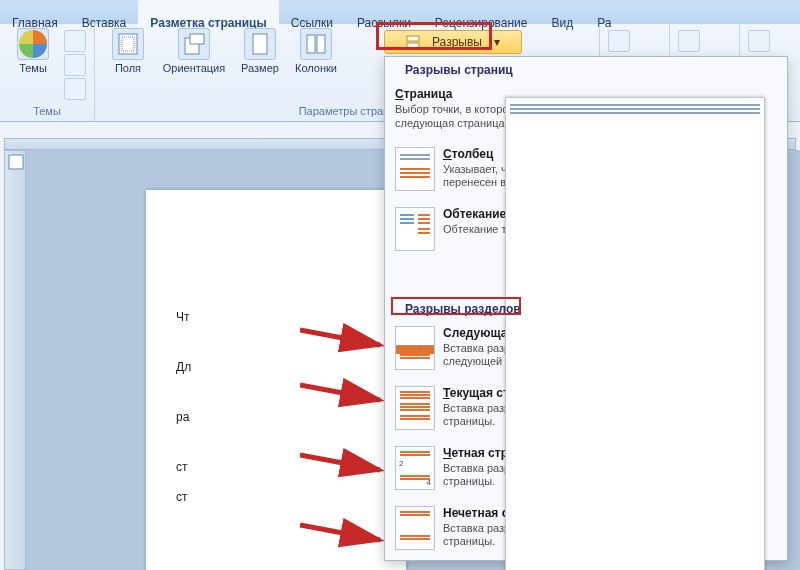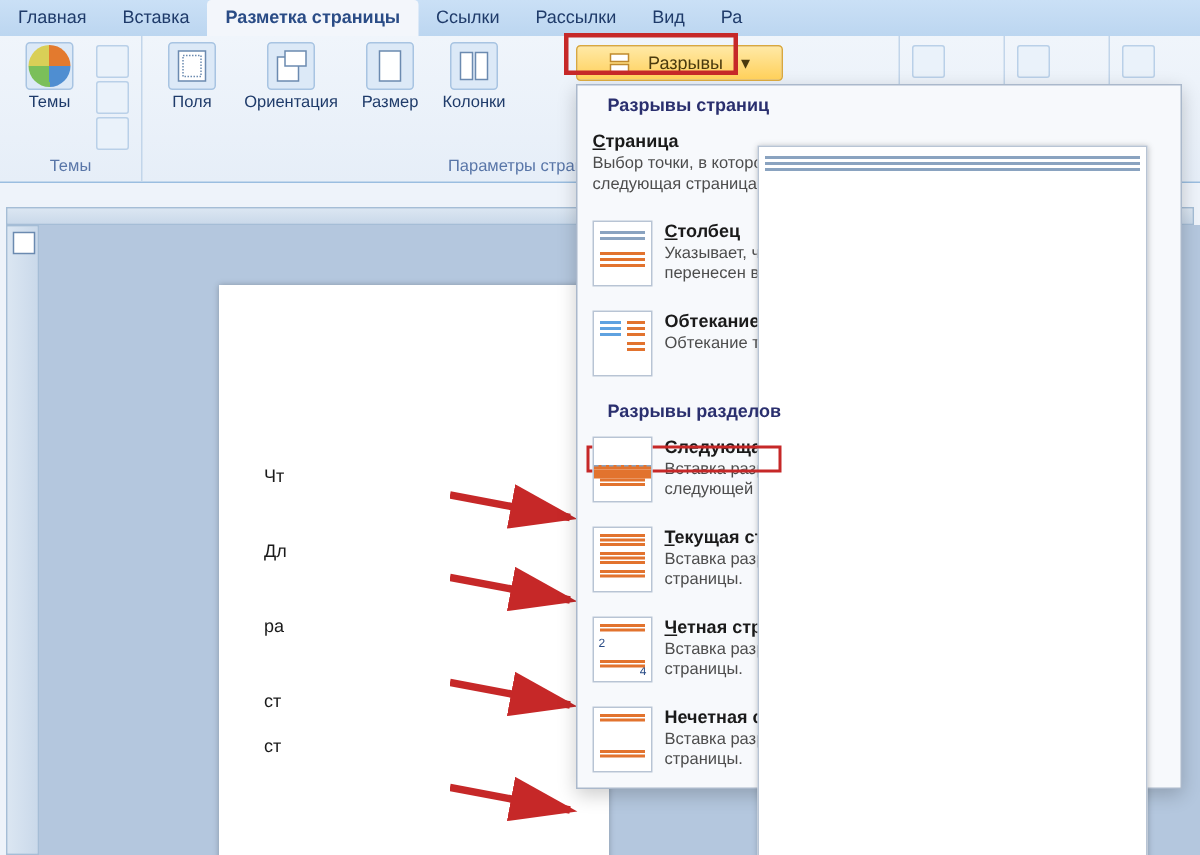--- a/index.html
+++ b/index.html
@@ -1,19 +1,19 @@
 <!DOCTYPE html>
 <html><head>
 <meta charset="utf-8">
 <style>
   * { margin: 0; padding: 0; box-sizing: border-box; font-family: 'Segoe UI', Tahoma, sans-serif; }
   body { width: 800px; height: 570px; background: #eef3fa; overflow: hidden; position: relative; }
 
   .tabs { display: flex; background: linear-gradient(#cae0f6, #bcd6f0); height: 24px; font-size: 12px; }
-  .tab { padding: 4px 12px; color: #1f3b6a; cursor: pointer; }
+  .tab { padding: 16px 12px; color: #1f3b6a; cursor: pointer; }
   .tab.active { background: #f3f6fb; border-radius: 3px 3px 0 0; color: #2a4c86; font-weight: 700; }
 
   .ribbon { display: flex; background: linear-gradient(#f0f5fb,#e6eef8); height: 98px; border-bottom: 1px solid #9abde0; }
   .group { display: flex; flex-direction: column; padding: 4px 8px 0; border-right: 1px solid #c2d5ea; position: relative; }
   .group-row { display: flex; gap: 6px; align-items: flex-start; }
   .big-btn { display: flex; flex-direction: column; align-items: center; width: 50px; font-size: 11px; color: #1f3b6a; cursor: pointer; }
   .big-btn .icon { width: 32px; height: 32px; background: #dce9f7; border: 1px solid #a8c4e2; border-radius: 3px; margin-bottom: 2px; display:flex; align-items:center; justify-content:center; }
   .group-label { text-align: center; font-size: 11px; color: #5976a8; margin-top: auto; padding: 2px 0 4px; }
   .big-btn.wide { width: 70px; }
 
@@ -57,20 +57,21 @@
 </style>
 </head>
 <body>
 
 <div class="tabs">
   <div class="tab">Главная</div>
   <div class="tab">Вставка</div>
   <div class="tab active">Разметка страницы</div>
   <div class="tab">Ссылки</div>
   <div class="tab">Рассылки</div>
+  <div class="tab">Рецензирование</div>
   <div class="tab">Вид</div>
   <div class="tab">Ра</div>
 </div>
 
 <div class="ribbon">
   <div class="group">
     <div class="group-row">
       <div class="big-btn">
         <div class="icon">
             <div class="themes-icon"></div>
@@ -180,21 +181,21 @@
   </div>
 
   <div class="dd-item">
     <div class="dd-icon wrap"></div>
     <div class="dd-text">
       <div class="title">Обтекание текстом</div>
       <div class="desc">Обтекание текста вокруг объектов на веб-страницах.</div>
     </div>
   </div>
 
-  <div class="dd-head" style="position:relative;">Разрывы разделов</div>
+  <div class="dd-head" style="position:relative;margin-top:35px;">Разрывы разделов</div>
   <div class="hb2" style="left:6px; top:240px; width:130px; height:18px;"></div>
 
   <div class="dd-item">
     <div class="dd-icon next nextsep"></div>
     <div class="dd-text">
       <div class="title">Следующая страница</div>
       <div class="desc">Вставка разрыва раздела и начало нового раздела со следующей страницы.</div>
     </div>
   </div>
 

